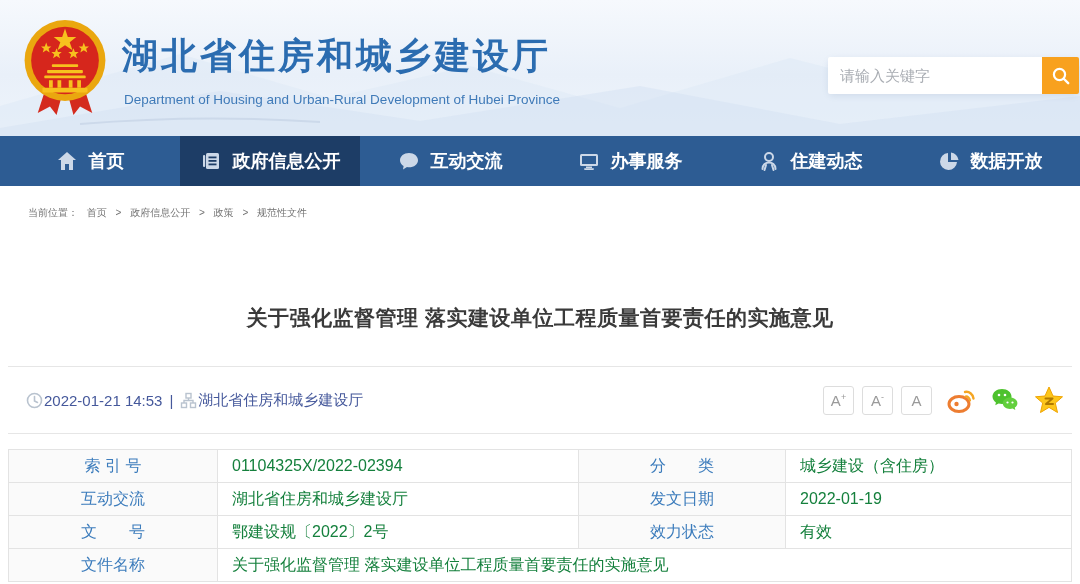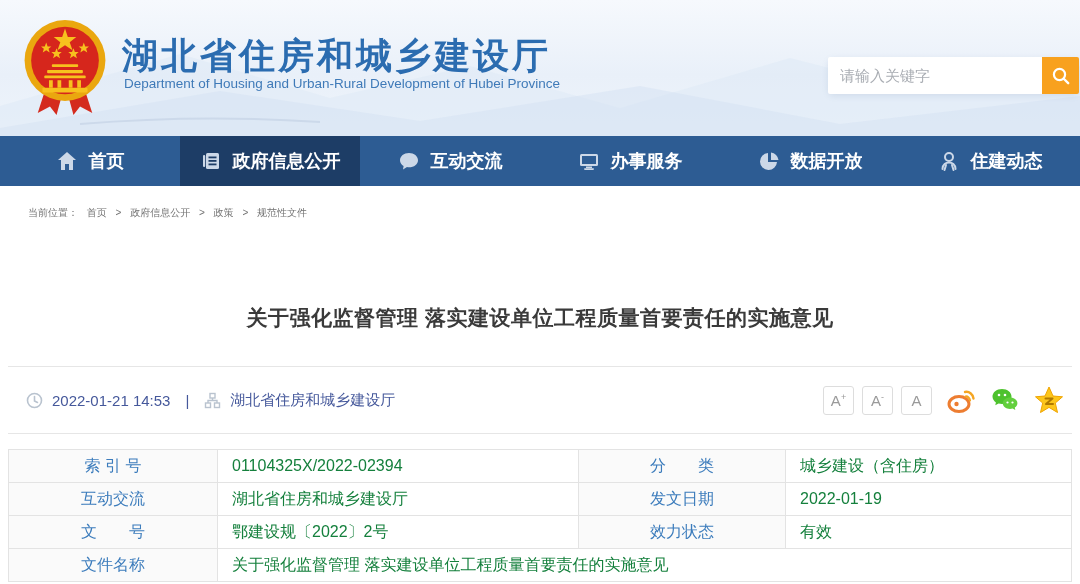--- a/index.html
+++ b/index.html
@@ -7,21 +7,21 @@
     font-family:"Liberation Sans","DejaVu Sans",sans-serif; }
 
   
   .header { position:relative; height:136px;
     background:linear-gradient(180deg,#f6f9fd 0%,#e9f0f9 55%,#eef4fb 100%);
     overflow:hidden; }
   .header .mountains { position:absolute; left:0; bottom:0; width:100%; height:100px; }
   .emblem { position:absolute; left:18px; top:14px; width:94px; height:108px; }
   .site-title { position:absolute; left:122px; top:32px; font-size:36px; font-weight:bold;
     color:#2b6cb0; letter-spacing:3px; }
-  .site-subtitle { position:absolute; left:124px; top:76px; font-size:13.5px; color:#3f7ab8; }
+  .site-subtitle { position:absolute; left:124px; top:92px; font-size:13.5px; color:#3f7ab8; }
   .search-box { position:absolute; left:828px; top:57px; display:flex; height:37px;
     box-shadow:0 2px 6px rgba(100,130,170,.15);border-radius:6px; }
   .search-box input { width:214px; height:37px; border:none; outline:none; background:#fff;
     padding:0 12px; font-size:15px; color:#333; border-radius:2px 0 0 2px;
     font-family:"Liberation Sans","DejaVu Sans",sans-serif; }
   .search-box input::placeholder { color:#a9adb3; }
   .search-btn { width:37px; height:37px; border:none; background:#f8a11e; cursor:pointer;
     display:flex; align-items:center; justify-content:center; border-radius:0 2px 2px 0; }
 
   
@@ -36,21 +36,21 @@
   .breadcrumb span { margin-right:6px; }
   .crumb-link { cursor:pointer; }
 
   
   .article-title { margin-top:64px; text-align:center; font-size:21px; font-weight:600;
     color:#3a3a3a; letter-spacing:.5px; }
   .divider { height:1px; background:#e6e6e6; margin:0 8px; }
   .divider.first { margin-top:34px; }
   .meta-row { height:66px; display:flex; align-items:center; justify-content:space-between;
     padding:0 16px 0 26px; }
-  .meta-left { display:flex; align-items:center; gap:9px; font-size:15px; color:#45589b; }
+  .meta-left { display:flex; align-items:center; gap:1px; font-size:15px; color:#45589b; }
   .meta-sep { color:#45589b; margin:0 6px; }
   .meta-right { display:flex; align-items:center; gap:8px; }
   .font-btn { width:31px; height:29px; border:1px solid #ddd; border-radius:3px; background:#fff;
     color:#9a9a9a; font-size:15px; line-height:1; cursor:pointer;
     font-family:"Liberation Sans","DejaVu Sans",sans-serif; }
   .font-btn sup { font-size:9px; }
   .share-icon { width:30px; height:30px; margin-left:6px; cursor:pointer; display:block; }
 
   
   .doc-table { width:1064px; margin:15px 8px 0; border-collapse:collapse; table-layout:fixed; }
@@ -129,32 +129,32 @@
     <svg class="nav-icon" viewBox="0 0 22 22">
       <rect x="2" y="4" width="18" height="12" rx="1.5" fill="#ccd8e8"></rect>
       <rect x="4" y="6" width="14" height="8" fill="#2d5c93"></rect>
       <rect x="8" y="16.5" width="6" height="1.6" fill="#ccd8e8"></rect>
       <rect x="6" y="18.3" width="10" height="1.6" rx="0.8" fill="#ccd8e8"></rect>
     </svg>
     <span>办事服务</span>
   </div>
   <div class="nav-item">
     <svg class="nav-icon" viewBox="0 0 22 22">
-      <path d="M10 3 A8.5 8.5 0 1 0 19 12 L10 12 Z" fill="#ccd8e8"></path>
-      <path d="M13 2.5 A8.5 8.5 0 0 1 20.5 10 L13 10 Z" fill="#ccd8e8"></path>
-    </svg>
-    <span>数据开放</span>
-  </div>
-  <div class="nav-item">
-    <svg class="nav-icon" viewBox="0 0 22 22">
       <circle cx="11" cy="7" r="4" fill="none" stroke="#ccd8e8" stroke-width="2"></circle>
       <path d="M4.5 19 C4.5 14.5 8 12.5 11 12.5 C14 12.5 17.5 14.5 17.5 19" fill="none" stroke="#ccd8e8" stroke-width="2" stroke-linecap="round"></path>
       <path d="M8 15 L6.5 20 M14 15 L15.5 20" stroke="#ccd8e8" stroke-width="2" stroke-linecap="round"></path>
     </svg>
     <span>住建动态</span>
+  </div>
+  <div class="nav-item">
+    <svg class="nav-icon" viewBox="0 0 22 22">
+      <path d="M10 3 A8.5 8.5 0 1 0 19 12 L10 12 Z" fill="#ccd8e8"></path>
+      <path d="M13 2.5 A8.5 8.5 0 0 1 20.5 10 L13 10 Z" fill="#ccd8e8"></path>
+    </svg>
+    <span>数据开放</span>
   </div>
 </div>
 
 <div class="breadcrumb">
   <span>当前位置：</span>
   <span class="crumb-link">首页</span>
   <span>&gt;</span>
   <span class="crumb-link">政府信息公开</span>
   <span>&gt;</span>
   <span class="crumb-link">政策</span>

